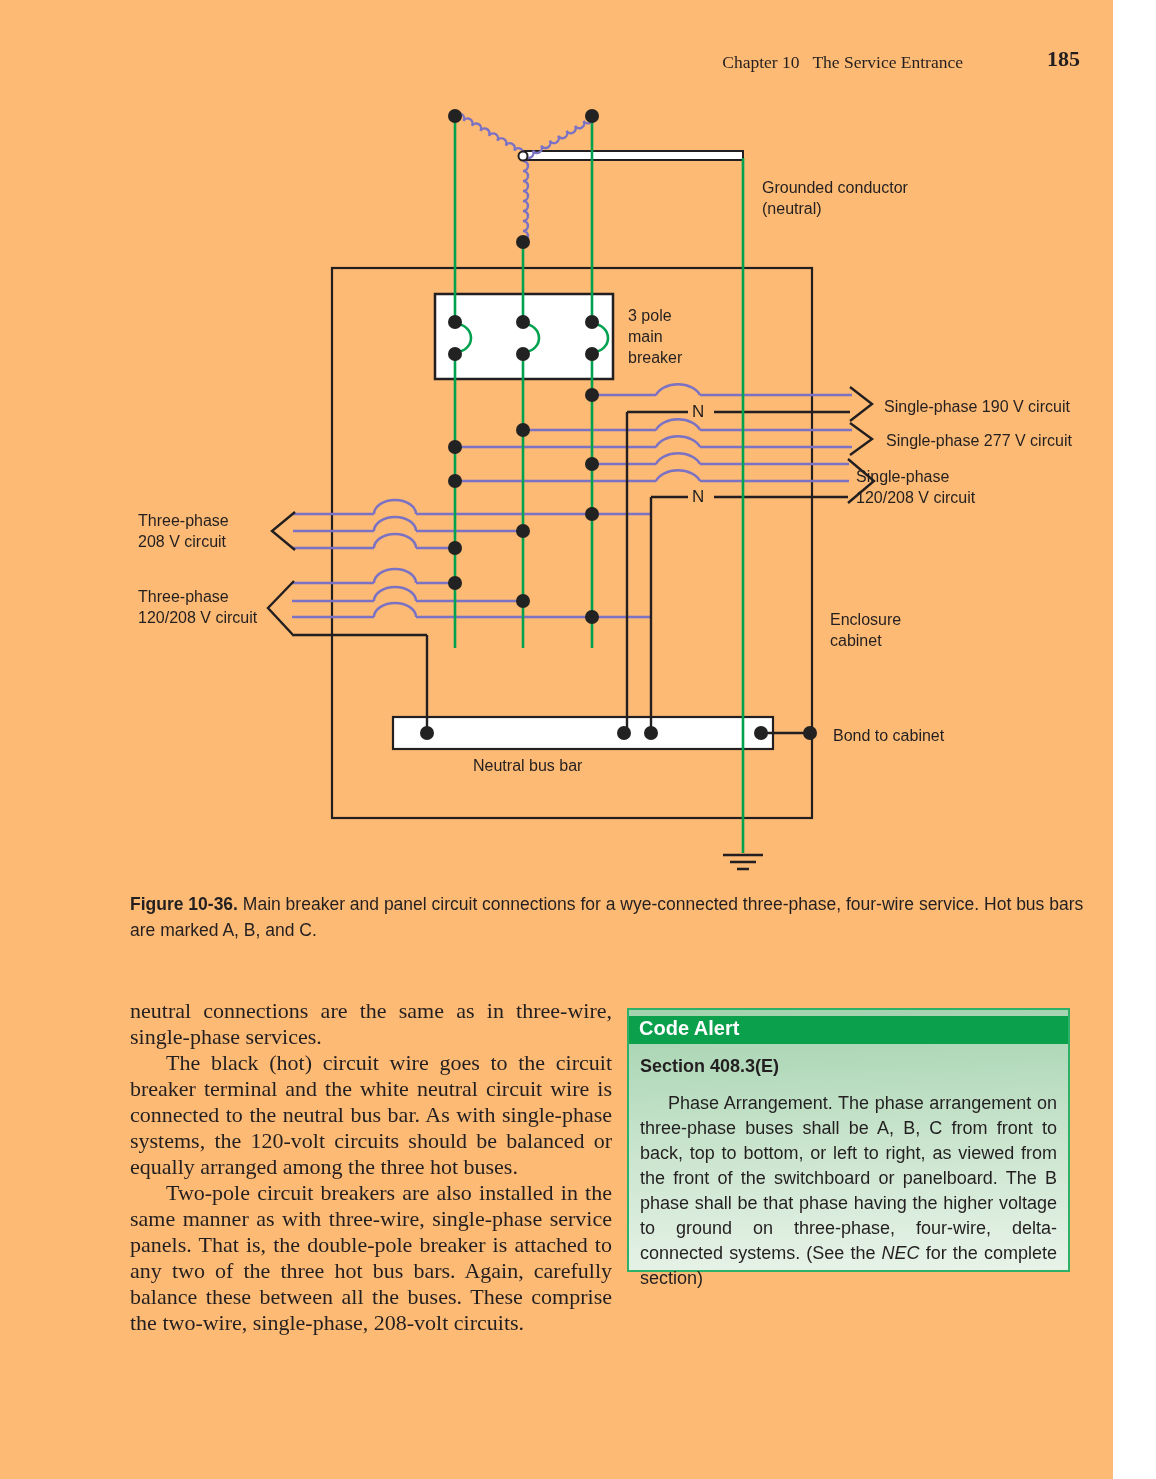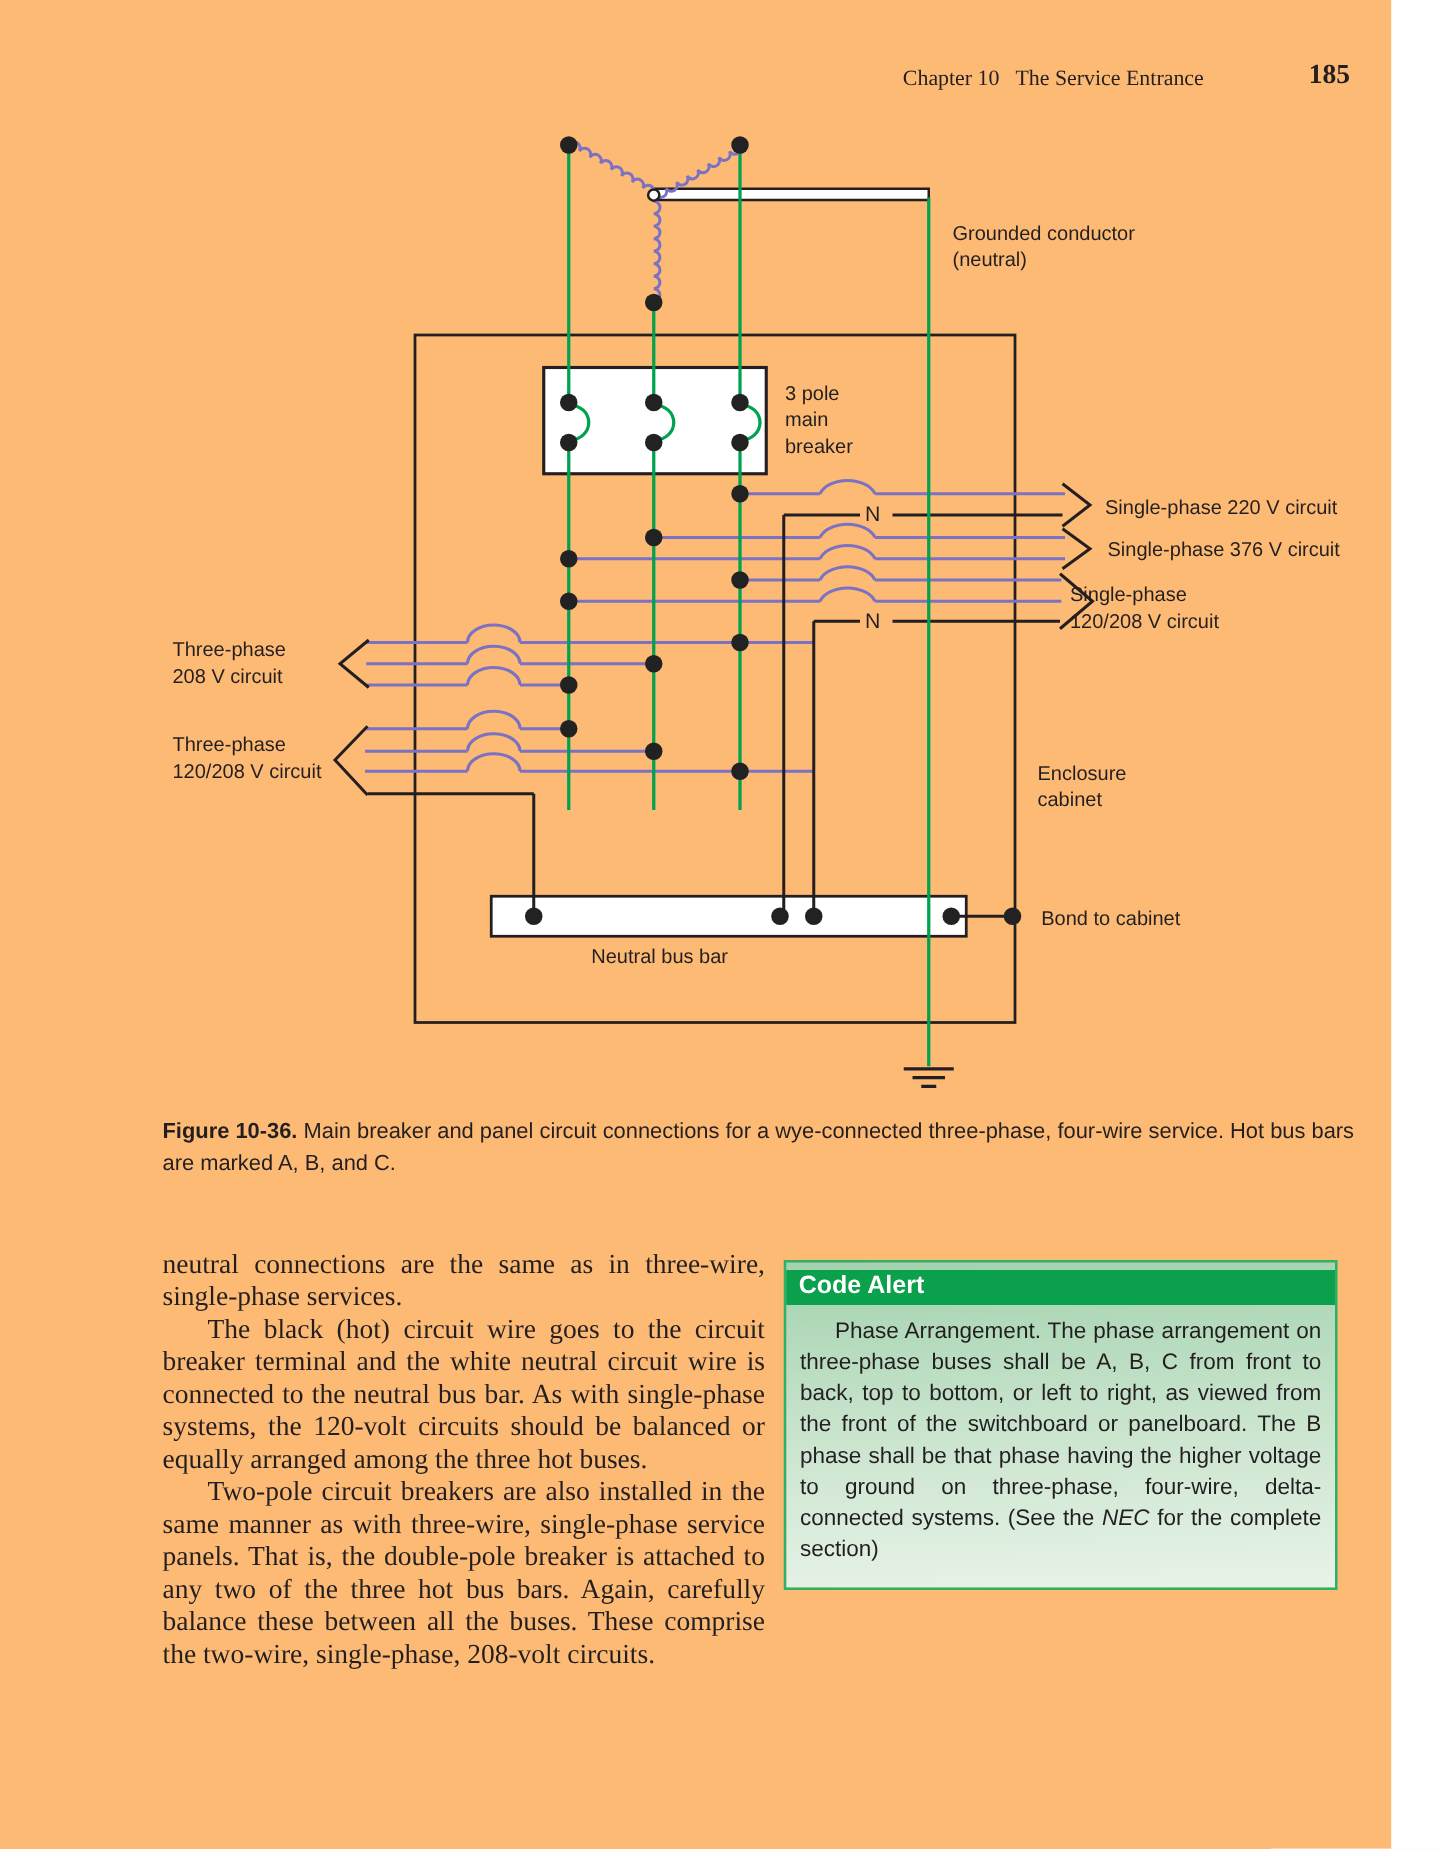--- a/index.html
+++ b/index.html
@@ -137,22 +137,22 @@
           <circle cx="810" cy="733" r="7"></circle>
         <circle cx="523" cy="156" r="4.5" fill="#ffffff" stroke="#231f20" stroke-width="2"></circle>
       </g>
     </svg>
 
     <div class="lbl" style="left:762px;top:177px;">Grounded conductor
 (neutral)</div>
     <div class="lbl" style="left:628px;top:305px;">3 pole
 main
 breaker</div>
-    <div class="lbl" style="left:884px;top:396px;">Single-phase 220 V circuit</div>
-    <div class="lbl" style="left:886px;top:430px;">Single-phase 376 V circuit</div>
+    <div class="lbl" style="left:884px;top:396px;">Single-phase 190 V circuit</div>
+    <div class="lbl" style="left:886px;top:430px;">Single-phase 277 V circuit</div>
     <div class="lbl" style="left:856px;top:466px;">Single-phase
 120/208 V circuit</div>
     <div class="lbl" style="left:138px;top:510px;">Three-phase
 208 V circuit</div>
     <div class="lbl" style="left:138px;top:586px;">Three-phase
 120/208 V circuit</div>
     <div class="lbl" style="left:830px;top:609px;">Enclosure
 cabinet</div>
     <div class="lbl" style="left:833px;top:725px;">Bond to cabinet</div>
     <div class="lbl" style="left:473px;top:755px;">Neutral bus bar</div>
@@ -166,19 +166,20 @@
 
   <div class="bodycol">
     <p>neutral connections are the same as in three-wire, single-phase services.</p>
     <p class="ind">The black (hot) circuit wire goes to the circuit breaker terminal and the white neutral circuit wire is connected to the neutral bus bar. As with single-phase systems, the 120-volt circuits should be balanced or equally arranged among the three hot buses.</p>
     <p class="ind">Two-pole circuit breakers are also installed in the same manner as with three-wire, single-phase service panels. That is, the double-pole breaker is attached to any two of the three hot bus bars. Again, carefully balance these between all the buses. These comprise the two-wire, single-phase, 208-volt circuits.</p>
   </div>
 
   <div class="alert">
     <div class="alert-bar">Code Alert</div>
     <div class="alert-body">
+      <div class="alert-section">Section 408.3(E)</div>
       <p>
         <span class="b">Phase Arrangement.</span><span> The phase arrangement on three-phase buses shall be A, B, C from front to back, top to bottom, or left to right, as viewed from the front of the switchboard or panelboard. The B phase shall be that phase having the higher voltage to ground on three-phase, four-wire, delta-connected systems. (See the </span><span class="i">NEC</span><span> for the complete section)</span>
       </p>
     </div>
   </div>
 
 </div>
 
 </body></html>

